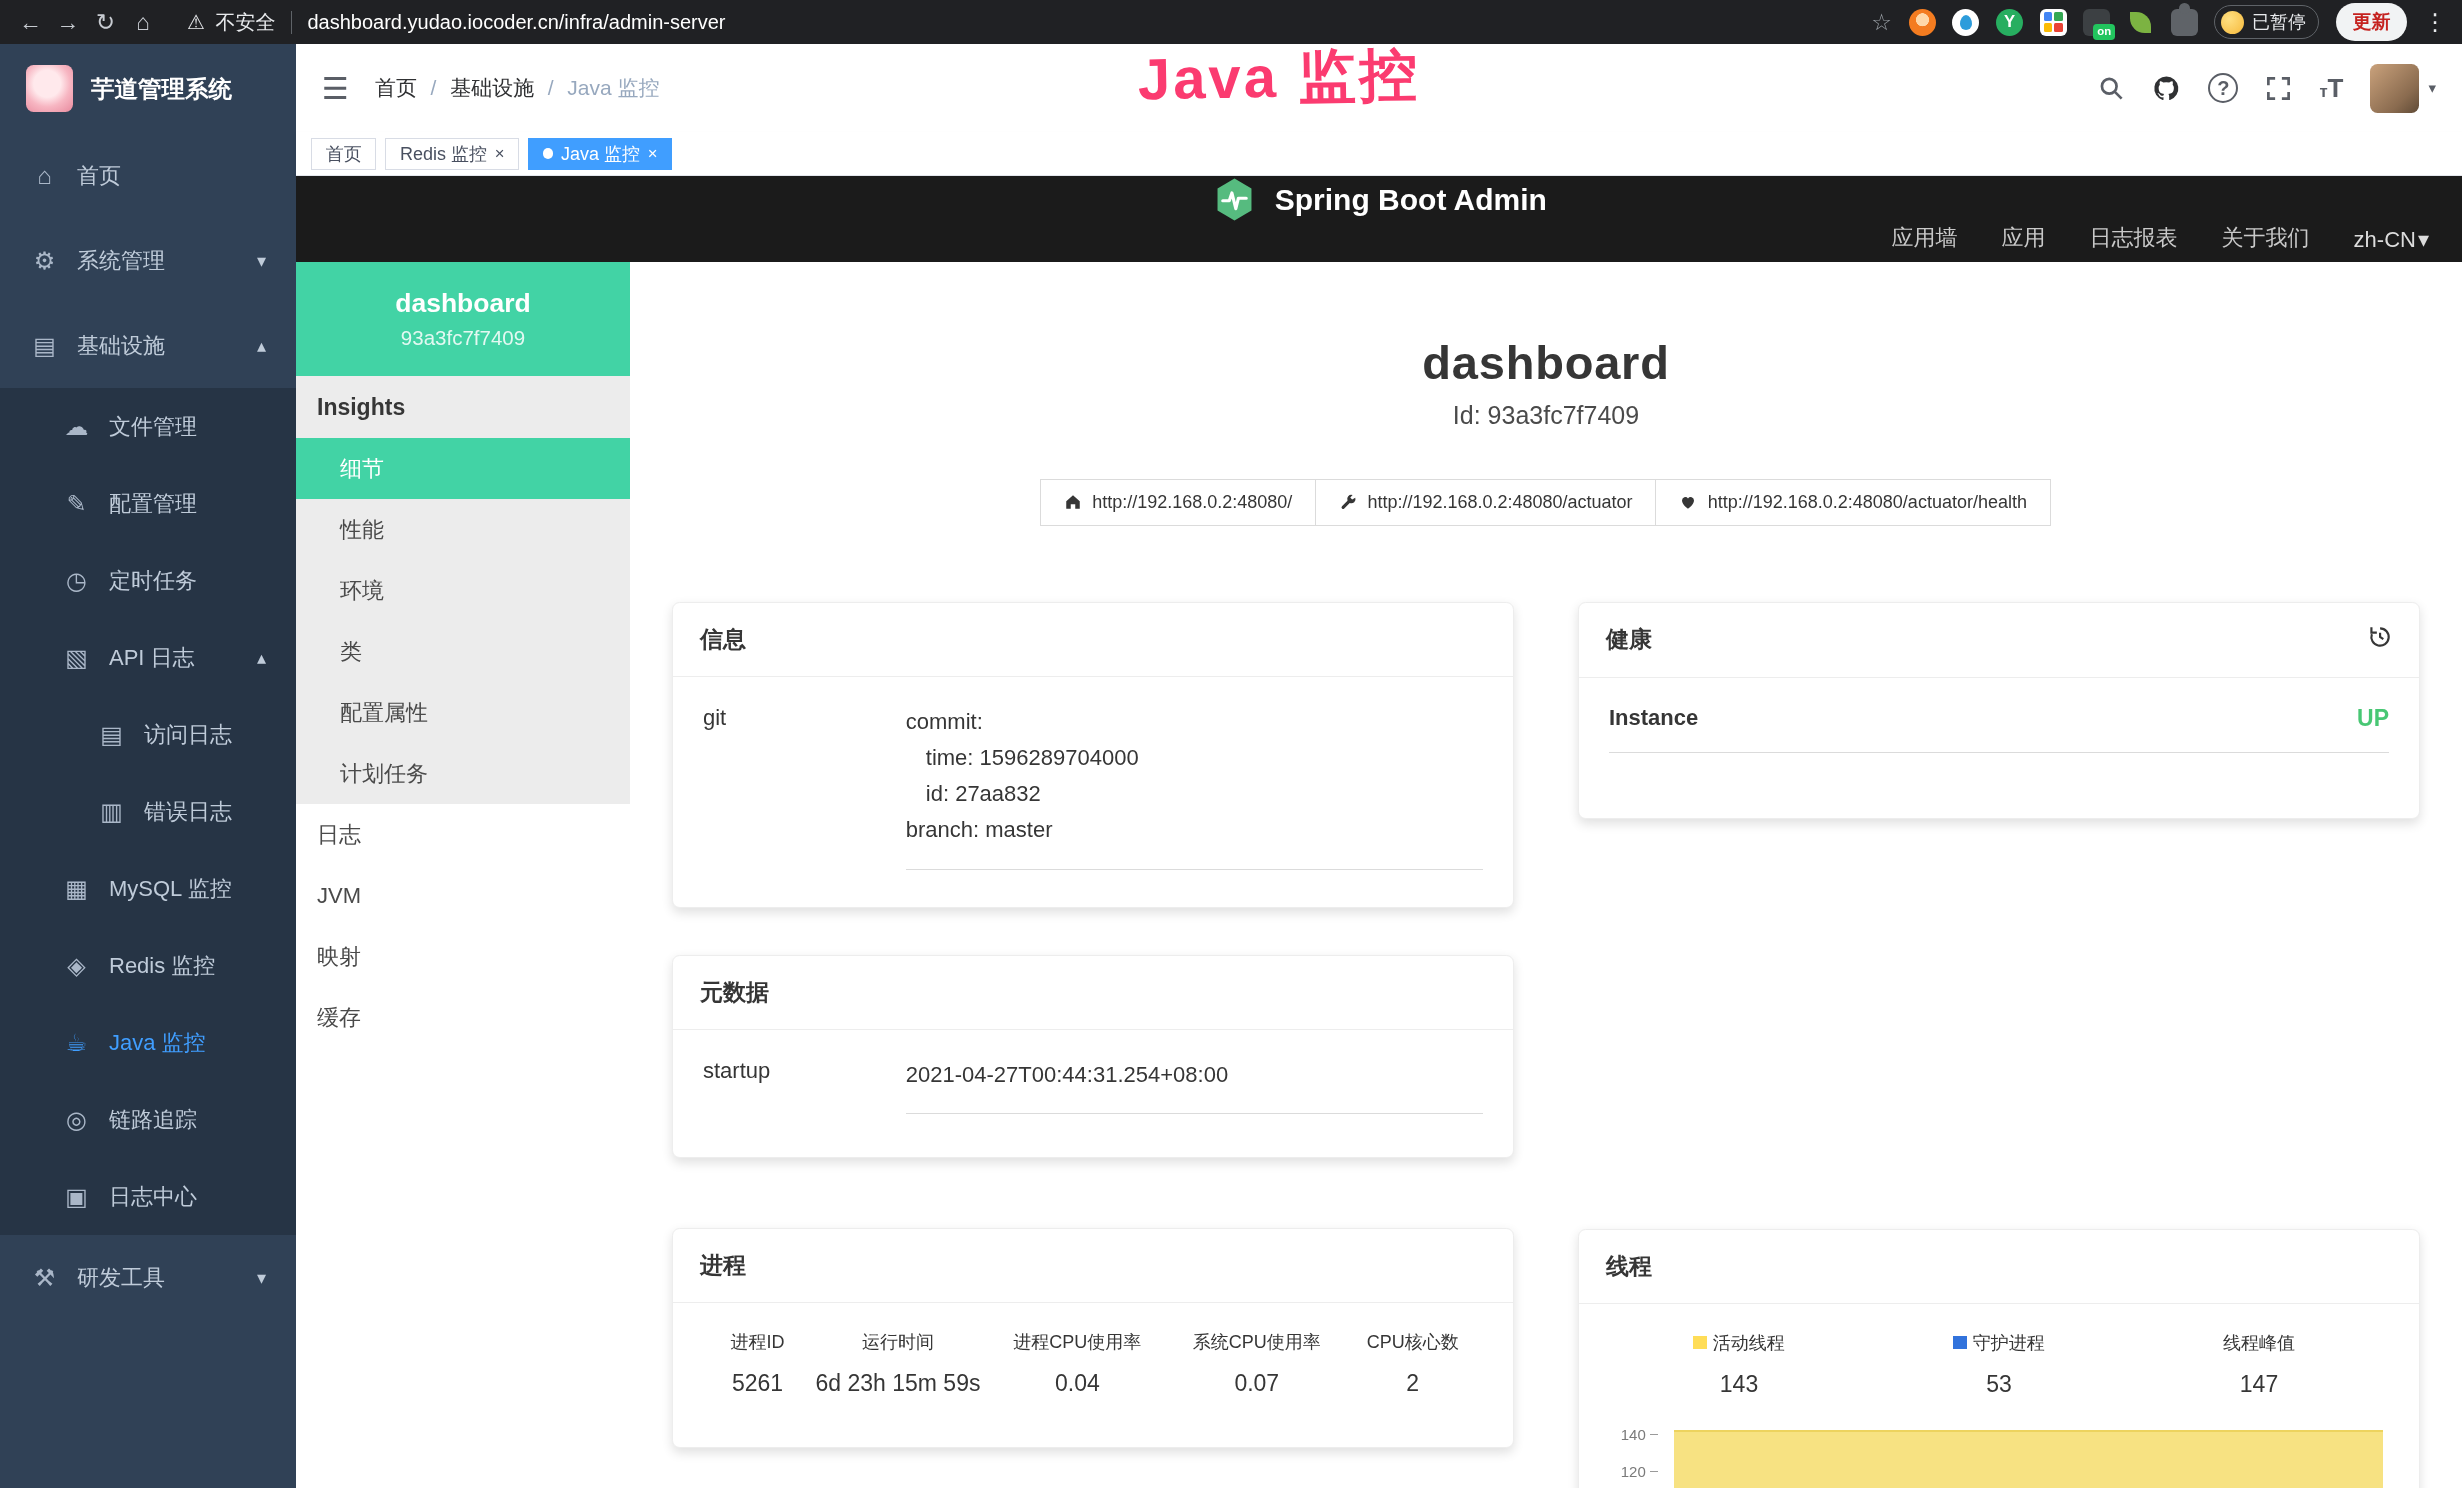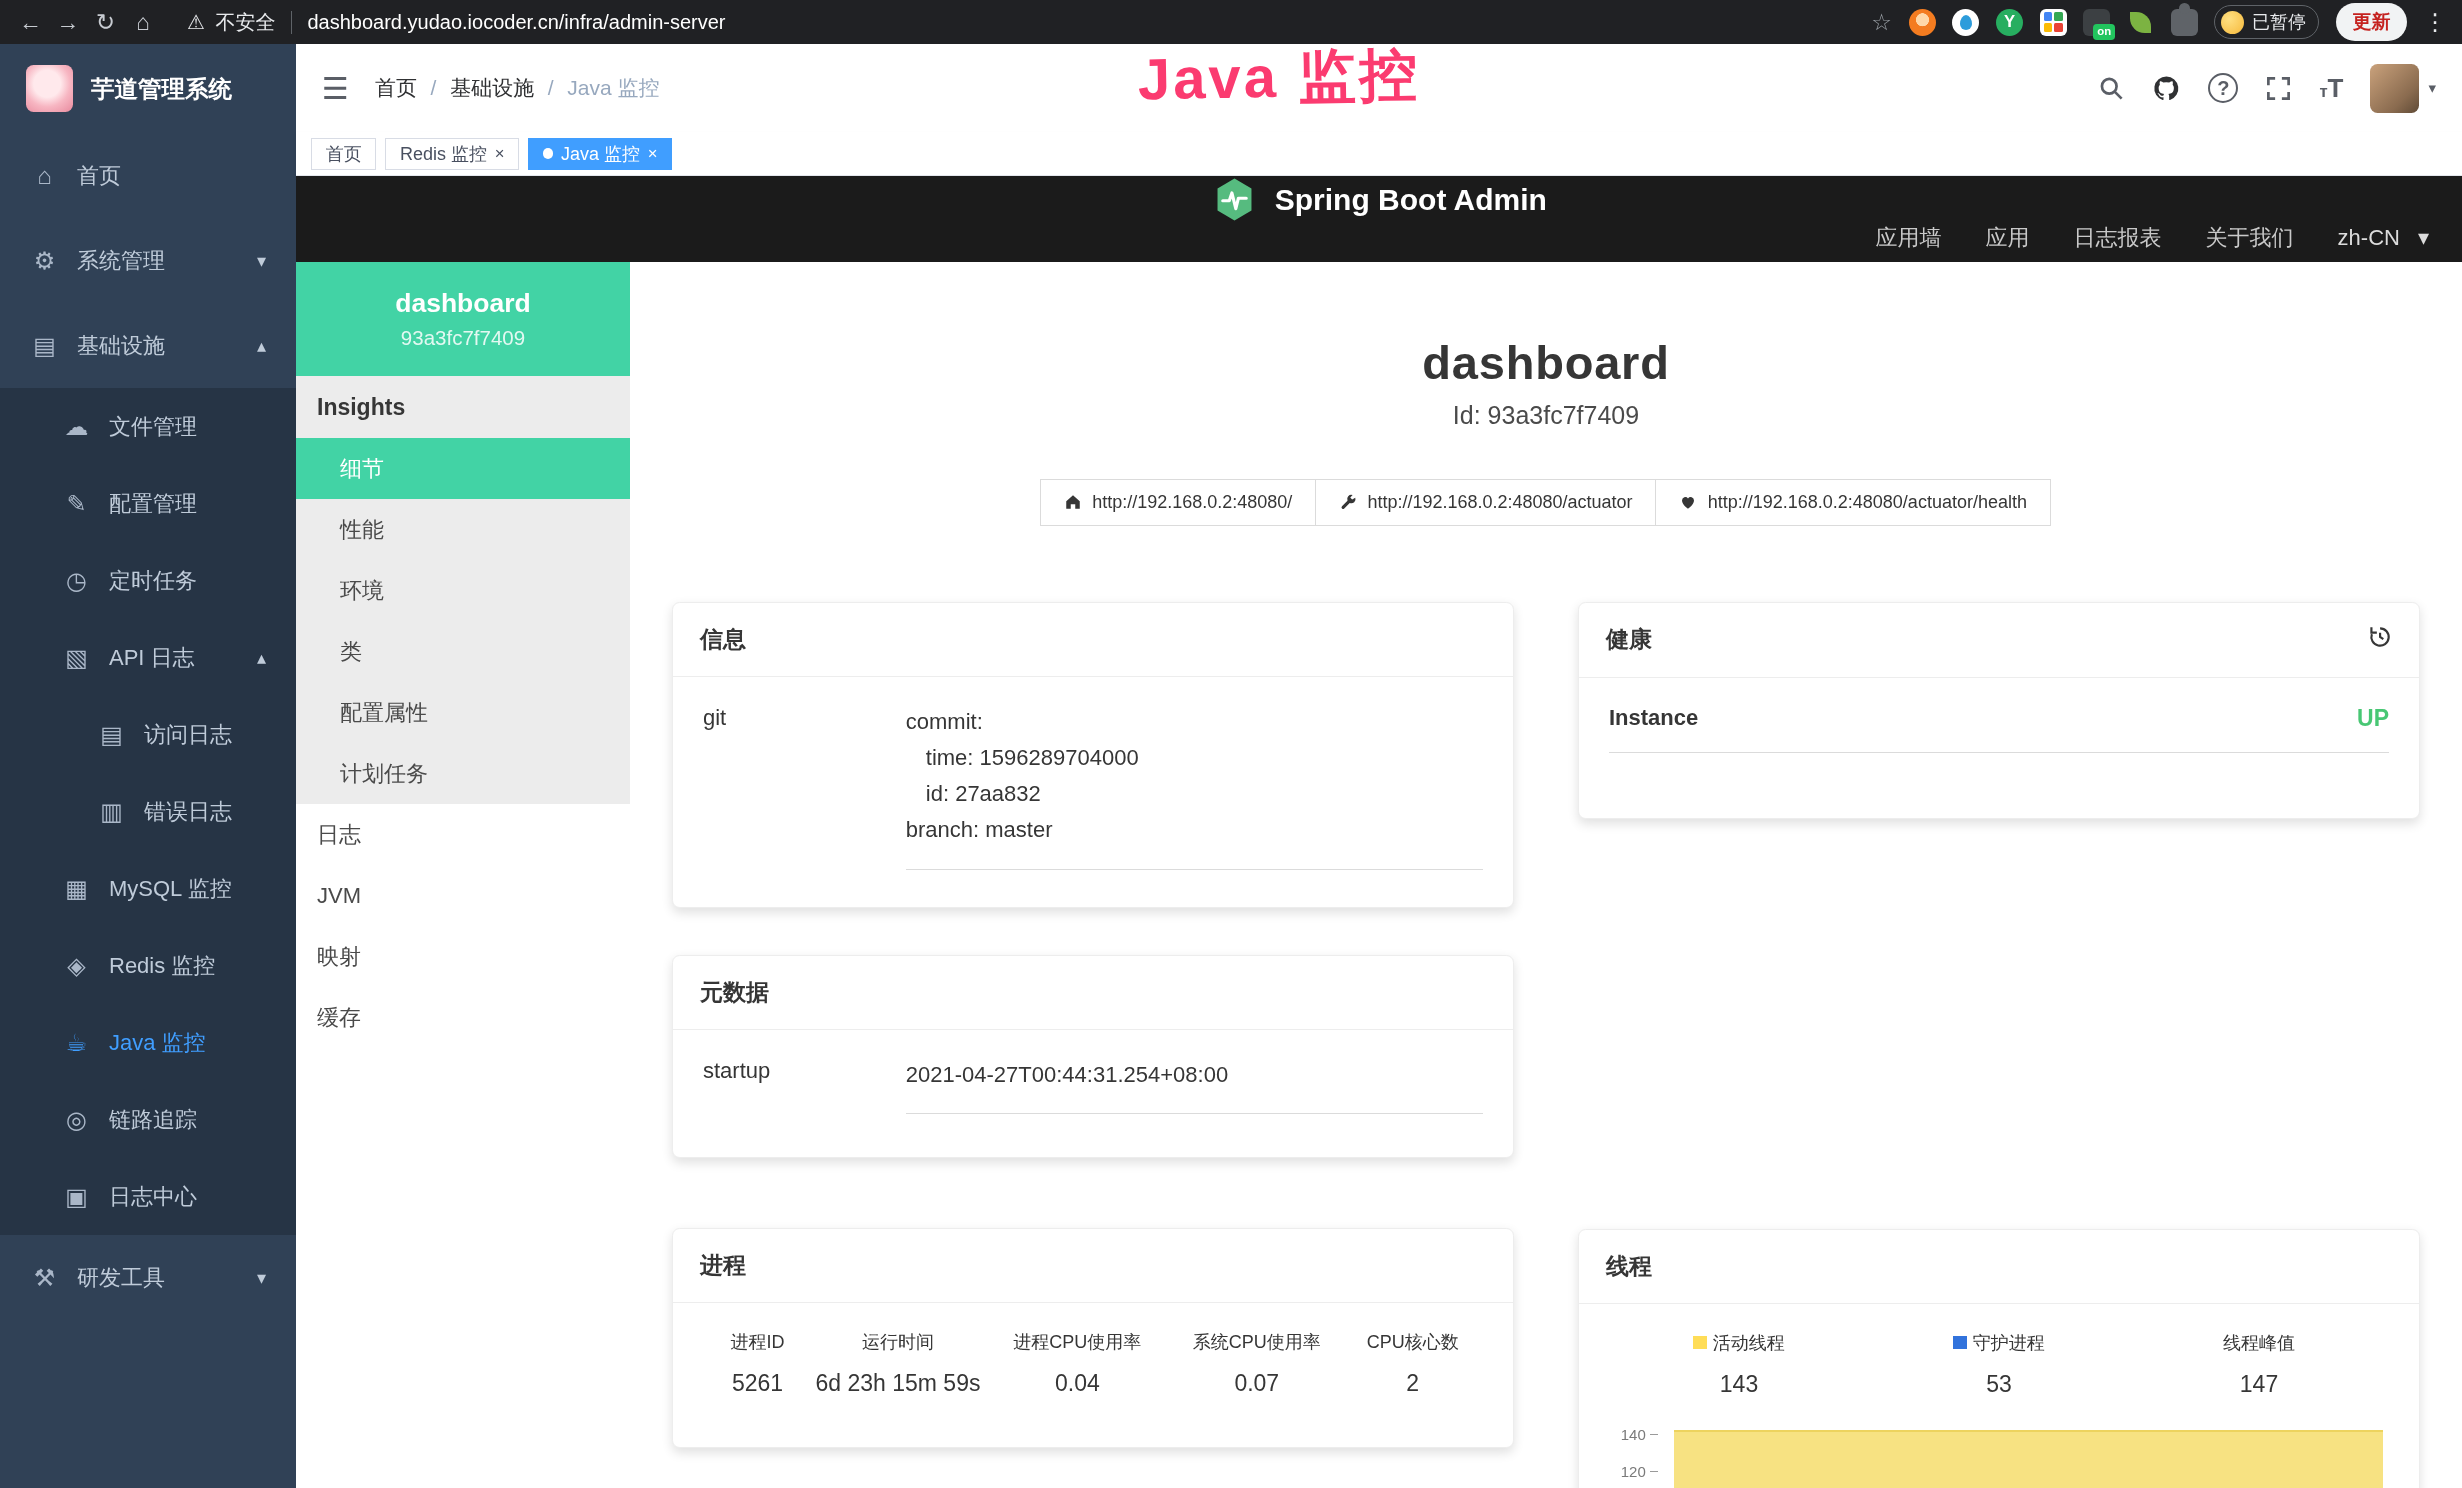--- a/index.html
+++ b/index.html
@@ -71,22 +71,22 @@
   .tags { height:44px; background:#fff; border-bottom:1.5px solid #e4e7ed; box-shadow:0 1.5px 4.6px rgba(0,0,0,.05); display:flex; align-items:center; padding:0 15px; gap:9px; flex-shrink:0; }
   .tag { height:32px; display:flex; align-items:center; gap:7.6px; padding:0 13.7px; border:0.8px solid #d8dce5; background:#fff; color:#495060; font-size:18px; cursor:pointer; white-space:nowrap; }
   .tag .close { font-size:16.7px; }
   .tag.active { background:#409eff; border-color:#409eff; color:#fff; }
   .tag.active .dot { width:10.6px; height:10.6px; border-radius:50%; background:#fff; }
 
   
   .sba { flex:1; display:flex; flex-direction:column; min-height:0; }
   .sba-header { height:86px; background:#1b1b1b; display:flex; align-items:center; padding:0 33px; flex-shrink:0;flex-direction:column; }
   .sba-brand { display:flex; align-items:center; gap:16.7px; color:#fff; font-size:30px; font-weight:bold; white-space:nowrap; }
-  .sba-nav { margin-left:auto; display:flex; align-items:center; gap:44px; font-size:22px; color:#c9c9c9; white-space:nowrap; }
-  .sba-nav .locale { display:flex; align-items:center; gap:18px; color:#dcdcdc; }
+  .sba-nav { margin-left:auto; display:flex; align-items:flex-end; gap:44px; font-size:22px; color:#c9c9c9; white-space:nowrap; }
+  .sba-nav .locale { display:flex; align-items:center; gap:2px; color:#dcdcdc; }
   .sba-body { flex:1; display:flex; min-height:0; background:#fff; }
   .sba-side { width:334px; flex-shrink:0; background:#fff; }
   .sba-app { height:114px; background:#42d3a5; color:#fff; display:flex; flex-direction:column; align-items:center; justify-content:center; gap:7.6px; cursor:pointer; }
   .sba-app .name { font-size:26.5px; font-weight:bold; }
   .sba-app .id { font-size:20.5px; opacity:.85; }
   .sba-group { background:#ececec; }
   .sba-group-label { height:62px; display:flex; align-items:center; padding:0 21px; font-size:23px; font-weight:bold; color:#363636; }
   .sba-item { height:61px; display:flex; align-items:center; padding:0 21px; font-size:22px; color:#4a4a4a; cursor:pointer; white-space:nowrap; }
   .sba-group .sba-item { padding-left:44px; }
   .sba-item.active { background:#42d3a5; color:#fff; }

